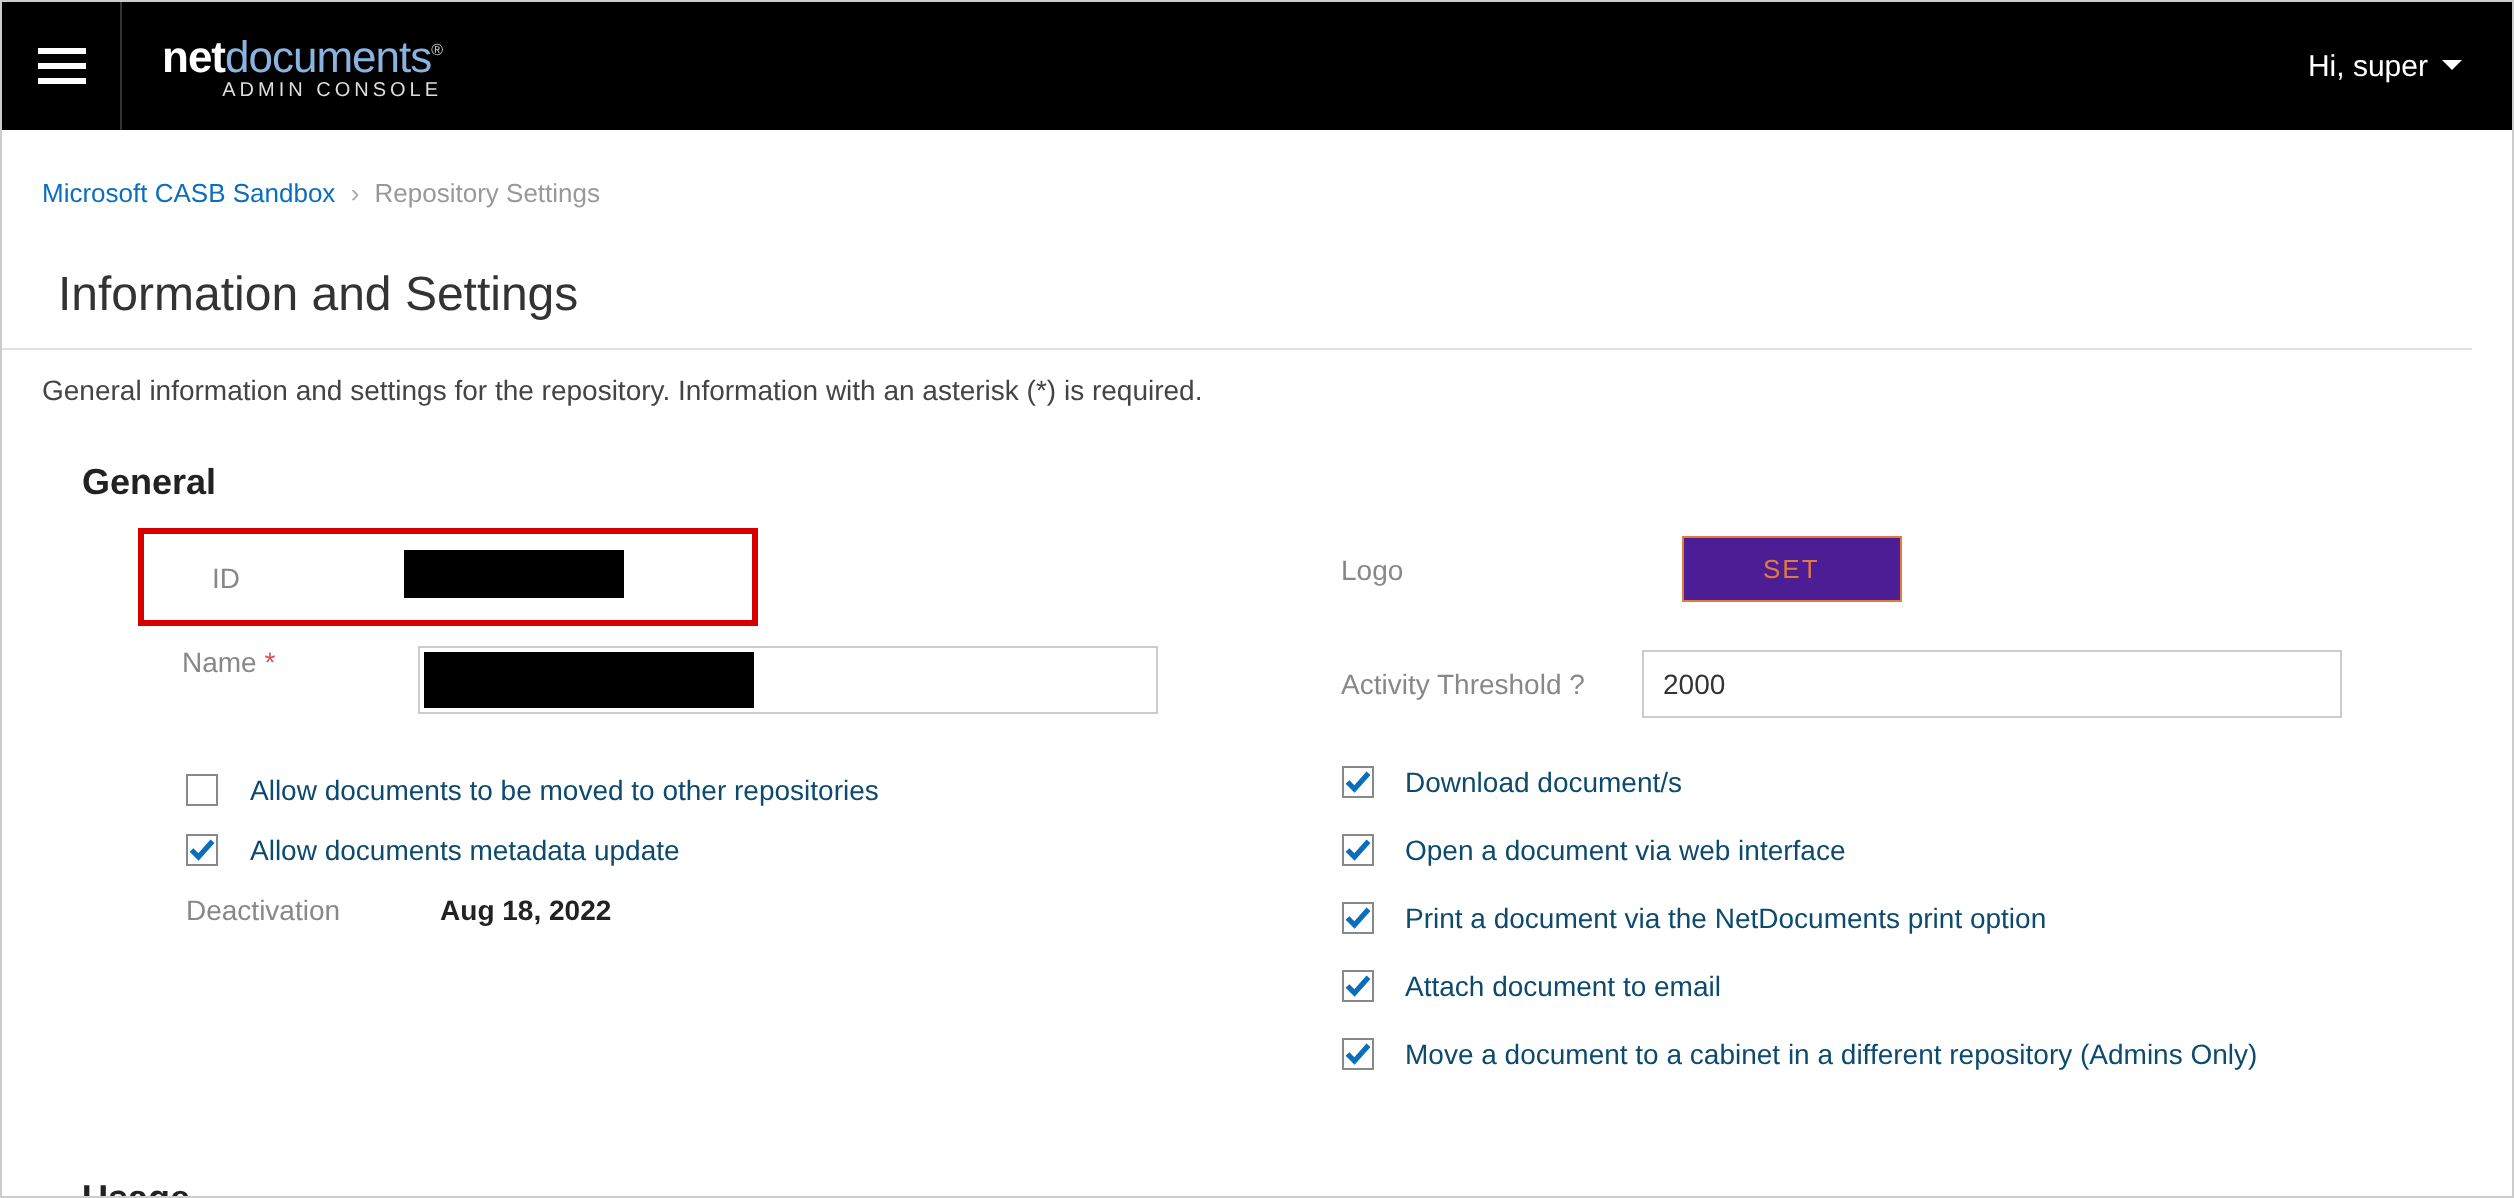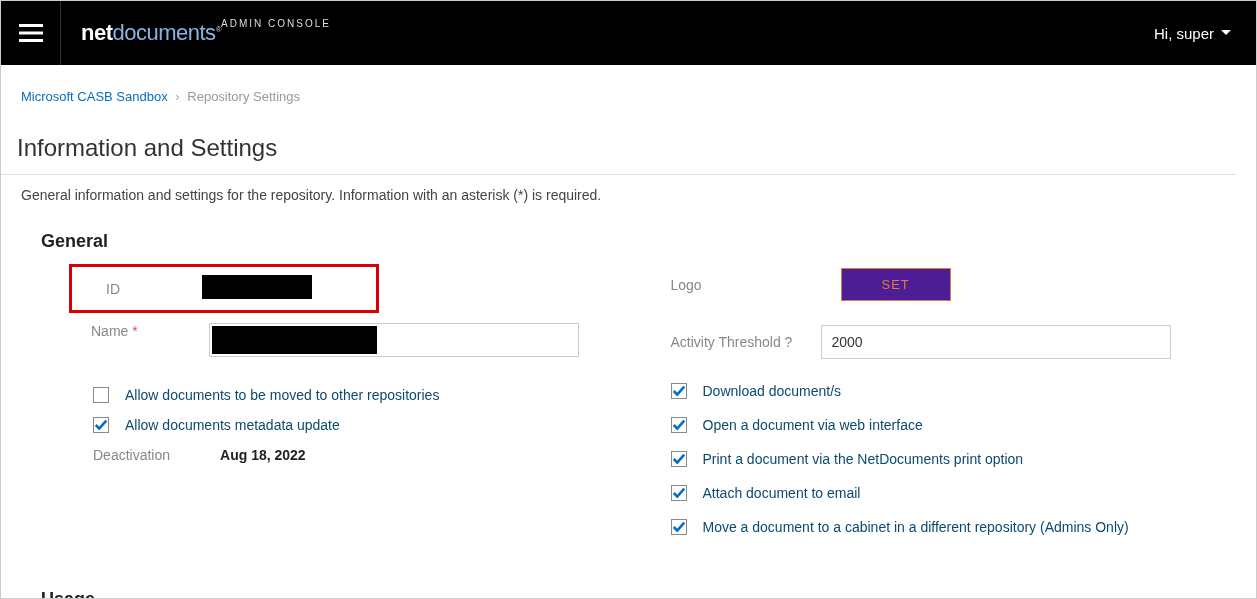--- a/index.html
+++ b/index.html
@@ -35,21 +35,21 @@
       cursor: pointer;
     }
     .hamburger svg {
       width: 24px;
       height: 18px;
       fill: #fff;
     }
     .logo-area {
       padding-left: 20px;
       display: flex;
-      flex-direction: row;
+      flex-direction: column;
       justify-content: center;
     }
     .logo-text {
       font-size: 22px;
       font-weight: 400;
       letter-spacing: -0.5px;
     }
     .logo-text .bold {
       font-weight: 700;
       color: #fff;
@@ -97,21 +97,21 @@
     }
     .breadcrumb .sep {
       color: #aaa;
       margin: 0 4px;
     }
     
     .page-title {
       font-size: 24px;
       font-weight: 400;
       color: #333;
-      padding: 6px 16px 12px;
+      padding: 6px 28px 12px;
       border-bottom: 1px solid #e0e0e0;
       margin-bottom: 12px;
       margin-left: 0;
       margin-right: 20px;
     }
     .description {
       padding: 0 20px 20px;
       color: #444;
       font-size: 14px;
     }

